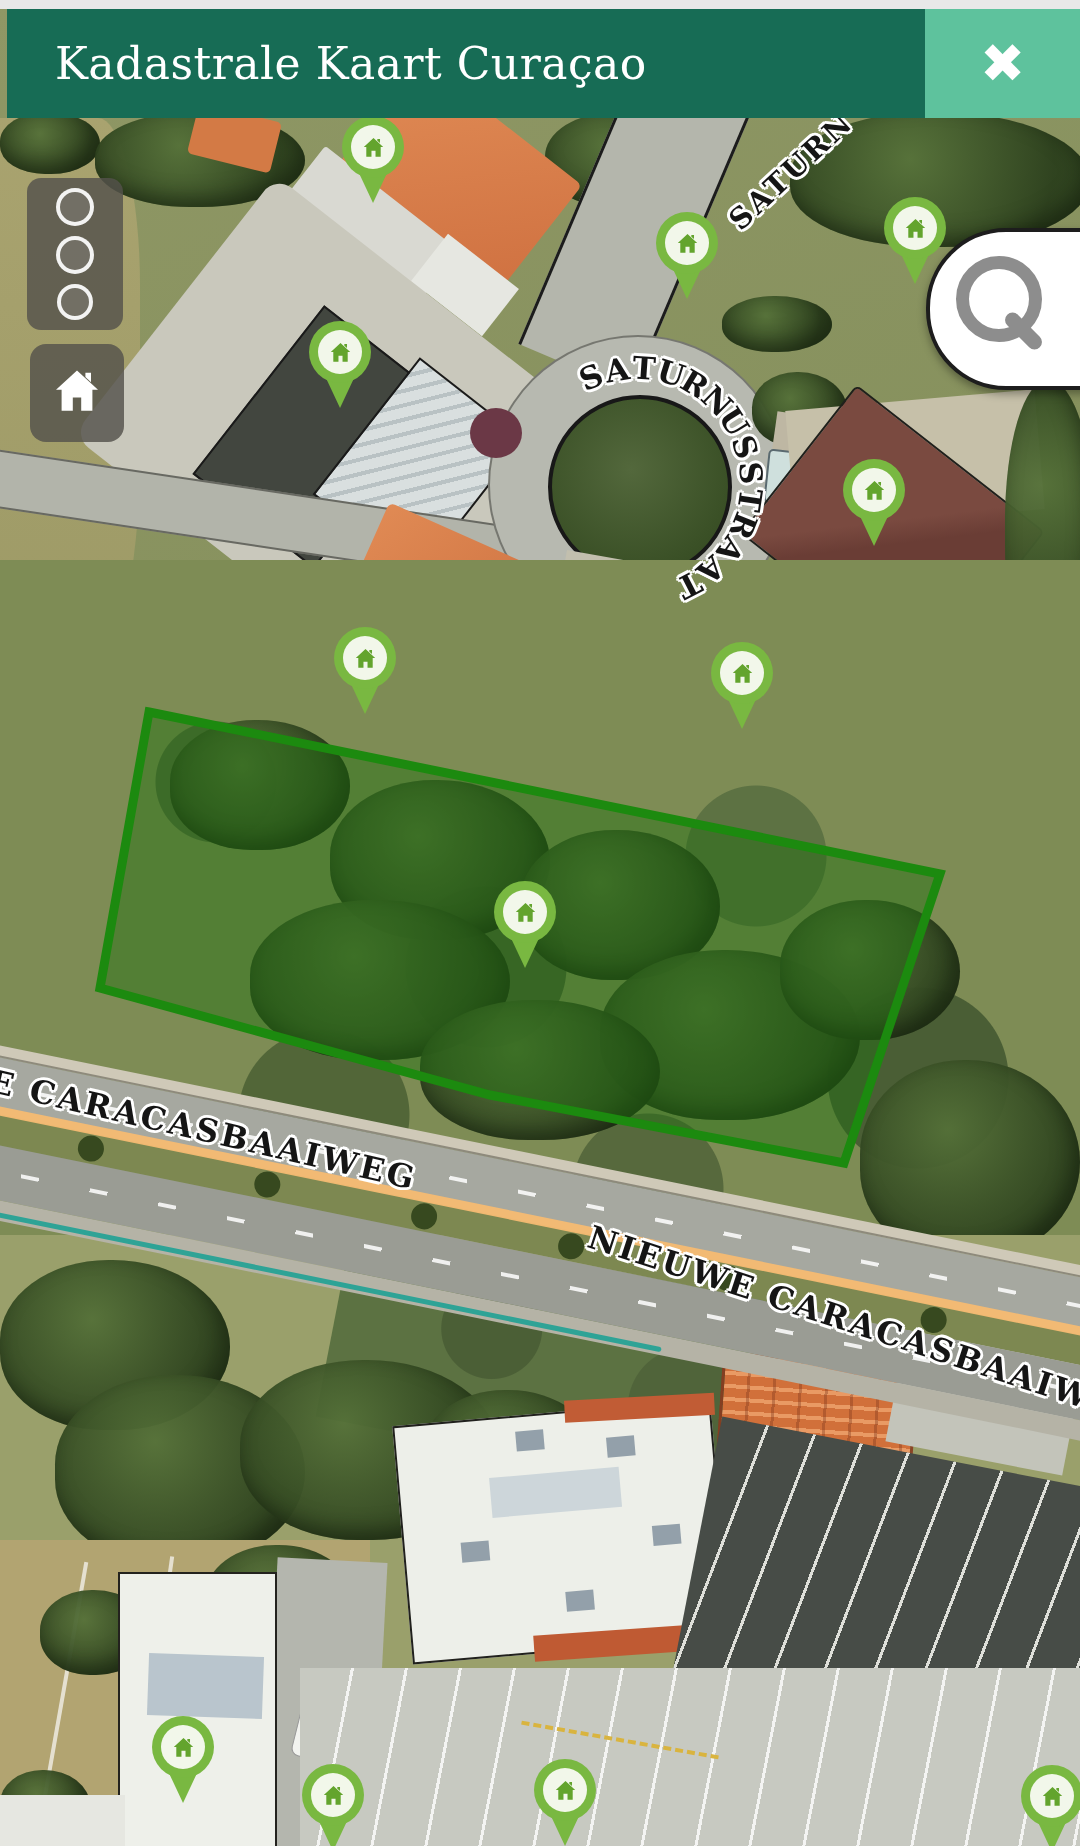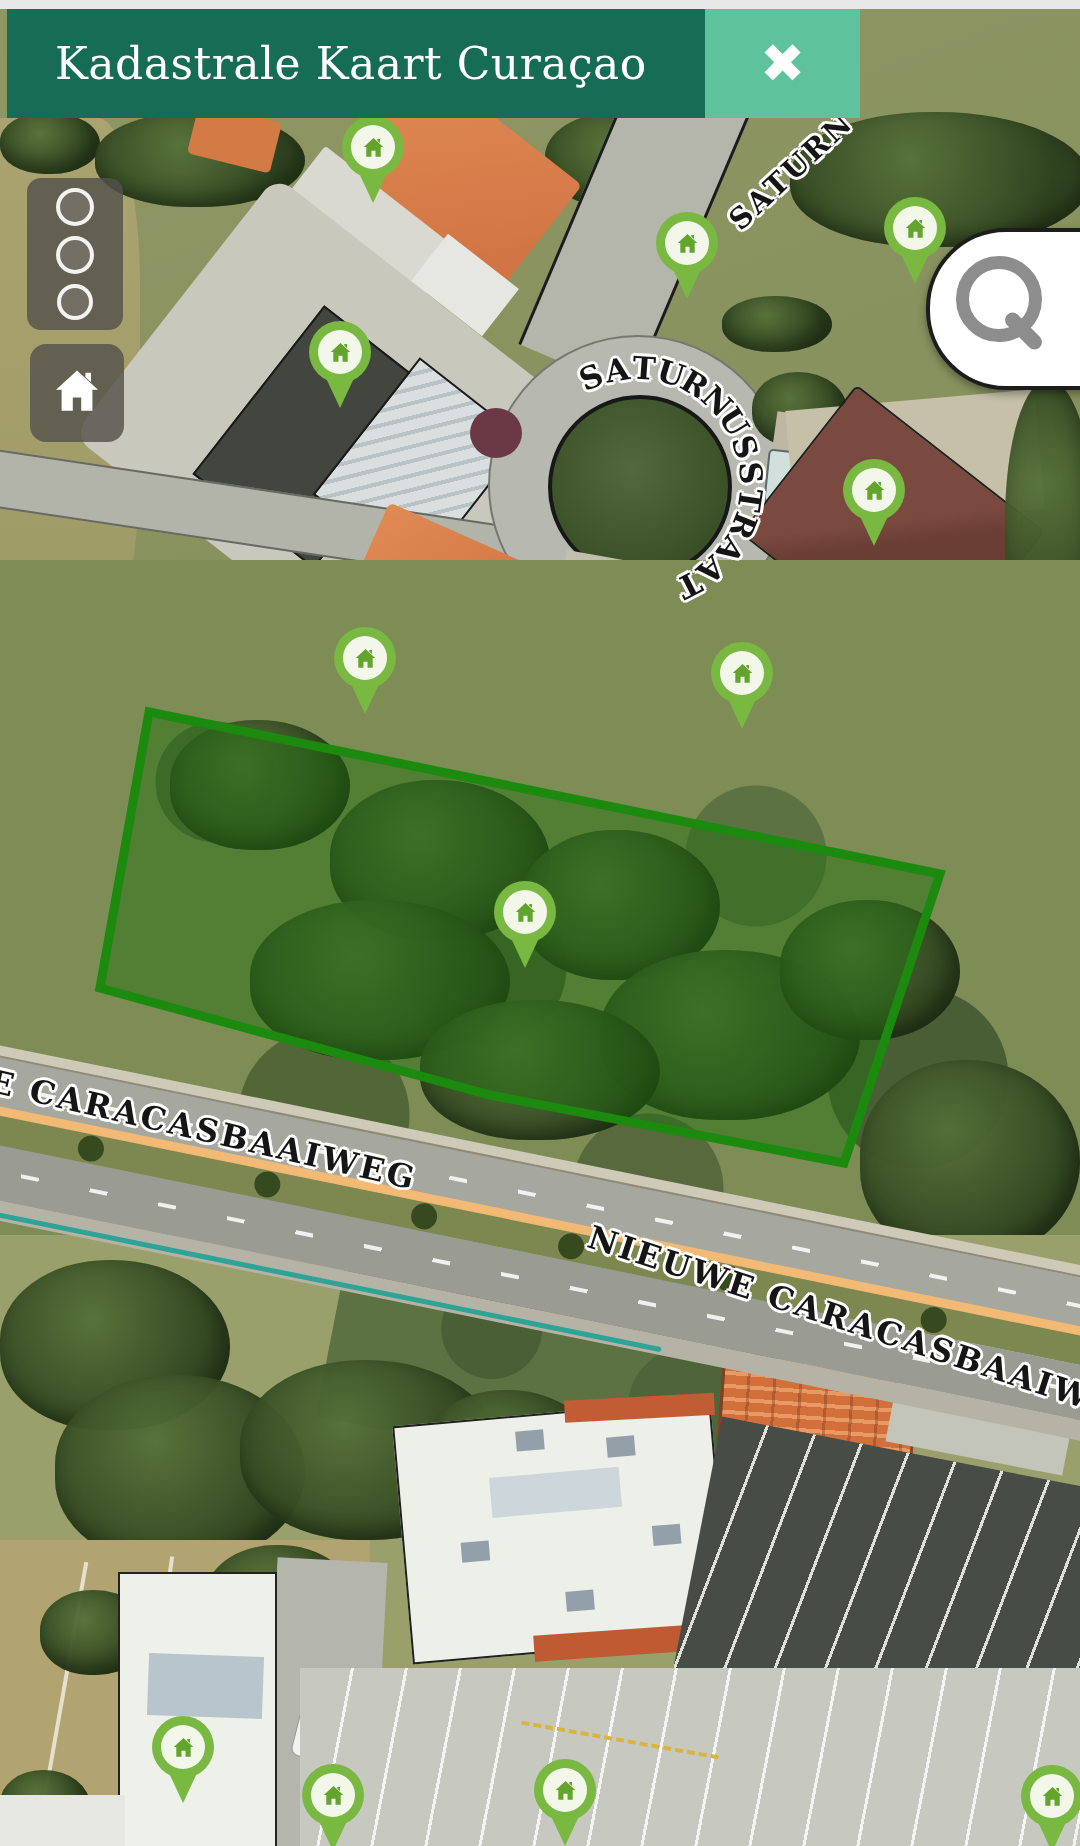--- a/index.html
+++ b/index.html
@@ -1,20 +1,20 @@
 <!DOCTYPE html>
 <html><head>
 <meta charset="utf-8">
 <style>
   html,body{margin:0;padding:0;background:#ffffff;}
   body{width:1080px;height:1846px;position:relative;overflow:hidden;
        font-family:"DejaVu Serif", serif;}
   
   #top-strip{position:absolute;left:0;top:0;width:1080px;height:9px;background:#e8e8e8;z-index:11;}
-  #header{position:absolute;left:7px;top:9px;width:853px;height:109px;background:#176c55;z-index:10;
+  #header{position:absolute;left:7px;top:9px;width:1073px;height:109px;background:#176c55;z-index:10;
           display:flex;align-items:center;}
   #header-title{color:#ffffff;font-size:44px;font-weight:500;letter-spacing:.5px;padding-left:48px;
                 white-space:nowrap;}
   #close-btn{position:absolute;right:0;top:0;width:155px;height:109px;background:#5ec29d;
              display:flex;align-items:center;justify-content:center;cursor:pointer;}
   #close-btn span{color:#ffffff;font-size:54px;font-weight:bold;
                   font-family:"DejaVu Sans",sans-serif;line-height:1;}
   
   #map{position:absolute;left:0;top:0;width:1080px;height:1846px;overflow:hidden;z-index:1;}
   #map-bg{position:absolute;inset:0;background:linear-gradient(160deg,#8f9765 0%,#85905c 45%,#7e8a57 100%);}

